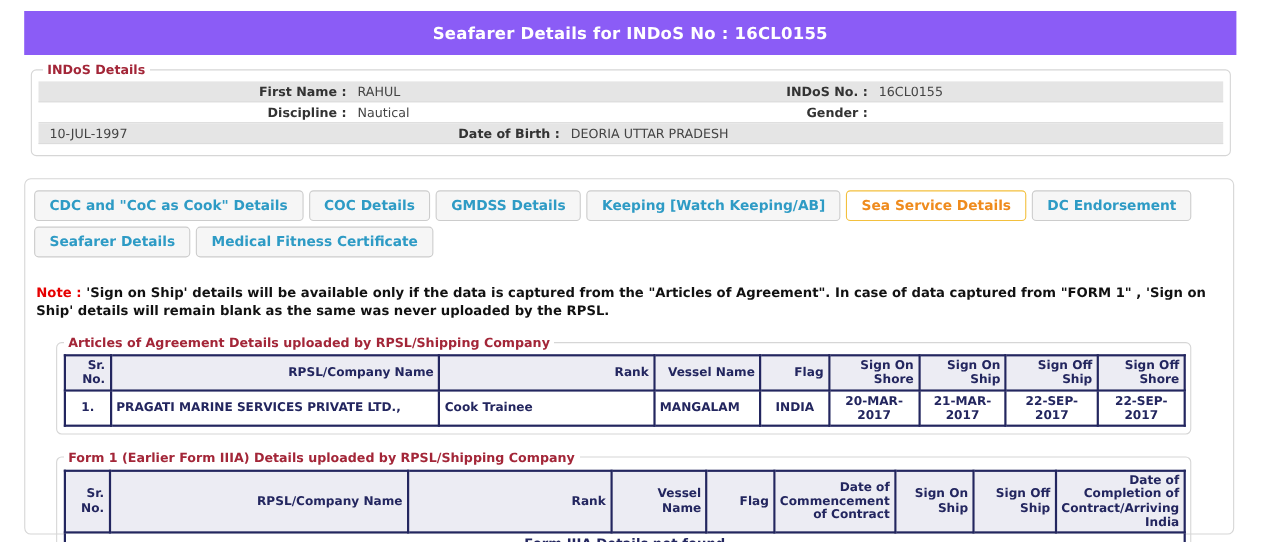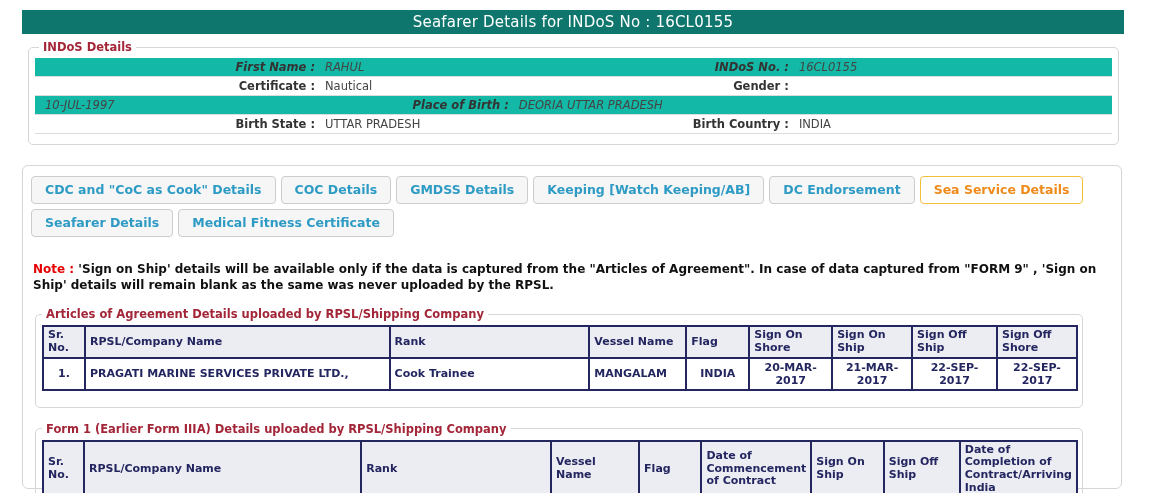--- a/index.html
+++ b/index.html
@@ -6,24 +6,24 @@
   html, body { margin: 0; padding: 0; }
   body {
     width: 1162px; height: 493px;
     background: #ffffff;
     font-family: "DejaVu Sans", "Liberation Sans", sans-serif;
     overflow: hidden;
   }
   
   .title-bar {
     margin: 10px 38px 0 22px;
-    height: 24px;
-    background: #0f766e;
+    height: 40px;
+    background: #8b5cf6;
     color: #ffffff;
-    font-weight: normal;
+    font-weight: bold;
     font-size: 15px;
     display: flex; align-items: center; justify-content: center;
     letter-spacing: 0.2px;
   }
   
   fieldset {
     border: 1px solid #d6d6d6;
     border-radius: 5px;
     padding: 4px 6px 8px 6px;
   }
@@ -39,21 +39,21 @@
     padding-bottom: 10px;
   }
   
   .info-row {
     display: flex;
     align-items: center;
     height: 19px;
     font-size: 11.5px;
     border-bottom: 1px solid #dcdcdc;
   }
-  .info-row.alt { background: #14b8a6; font-style: italic; }
+  .info-row.alt { background: #e5e5e5; }
   .info-row .lbl {
     font-weight: bold; color: #333333;
     text-align: right; white-space: nowrap;
   }
   .info-row .val { color: #444444; padding-left: 10px; white-space: nowrap; }
   .lbl.c1 { width: 26%; }
   .val.c2 { width: 31%; }
   .lbl.c3 { width: 13%; }
   .val.c4 { width: 30%; }
   
@@ -91,39 +91,39 @@
     margin: 24px 6px 0 2px;
     font-size: 12px;
     font-weight: bold;
     color: #111111;
     line-height: 1.35;
     max-width: 1075px;
   }
   .note .note-prefix { color: #e60000; }
   
   .sub-fieldset {
-    margin: 14px 30px 0 4px;
-    padding: 2px 4px 16px 4px;
+    margin: 14px 30px 0 20px;
+    padding: 2px 4px 6px 4px;
   }
   .sub-fieldset legend { margin-left: 2px; }
   table.detail-table {
     border-collapse: collapse;
     font-size: 11px;
     margin: 2px 0 0 2px;
     table-layout: fixed;
   }
   table.detail-table th, table.detail-table td {
     border: 2px solid #23265f;
     padding: 2px 4px;
     overflow: hidden;
   }
   table.detail-table th {
     background: #ececf3;
     color: #23265f;
-    text-align: left;
+    text-align: right;
     font-weight: bold;
     font-size: 11px;
     line-height: 1.15;
   }
   table.detail-table td {
     background: #ffffff;
     color: #23265f;
     font-weight: bold;
     height: 20px;
   }
@@ -143,53 +143,47 @@
 <fieldset class="indos-fieldset">
   <legend>INDoS Details</legend>
 
   <div class="info-row alt">
     <span class="lbl c1">First Name :</span>
     <span class="val c2">RAHUL</span>
     <span class="lbl c3">INDoS No. :</span>
     <span class="val c4">16CL0155</span>
   </div>
   <div class="info-row">
-    <span class="lbl c1">Certificate :</span>
+    <span class="lbl c1">Discipline :</span>
     <span class="val c2">Nautical</span>
     <span class="lbl c3">Gender :</span>
   </div>
   <div class="info-row alt">
     <span class="val c2">10-JUL-1997</span>
-    <span class="lbl c3">Place of Birth :</span>
+    <span class="lbl c3">Date of Birth :</span>
     <span class="val c4">DEORIA UTTAR PRADESH</span>
-  </div>
-  <div class="info-row">
-    <span class="lbl c1">Birth State :</span>
-    <span class="val c2">UTTAR PRADESH</span>
-    <span class="lbl c3">Birth Country :</span>
-    <span class="val c4">INDIA</span>
   </div>
 </fieldset>
 
 <div class="main-panel">
 
   <div class="tabs">
     <div class="tab">CDC and "CoC as Cook" Details</div>
     <div class="tab">COC Details</div>
     <div class="tab">GMDSS Details</div>
     <div class="tab">Keeping [Watch Keeping/AB]</div>
+    <div class="tab active">Sea Service Details</div>
     <div class="tab">DC Endorsement</div>
-    <div class="tab active">Sea Service Details</div>
     <div class="tab">Seafarer Details</div>
     <div class="tab">Medical Fitness Certificate</div>
   </div>
 
   <div class="note">
     <span class="note-prefix">Note :</span>
-    <span>'Sign on Ship' details will be available only if the data is captured from the "Articles of Agreement". In case of data captured from "FORM 9" , 'Sign on Ship' details will remain blank as the same was never uploaded by the RPSL.</span>
+    <span>'Sign on Ship' details will be available only if the data is captured from the "Articles of Agreement". In case of data captured from "FORM 1" , 'Sign on Ship' details will remain blank as the same was never uploaded by the RPSL.</span>
   </div>
 
   <fieldset class="sub-fieldset">
     <legend>Articles of Agreement Details uploaded by RPSL/Shipping Company</legend>
     <table class="detail-table">
       <colgroup>
         <col style="width:42px">
           <col style="width:305px">
           <col style="width:200px">
         <col style="width:97px">

